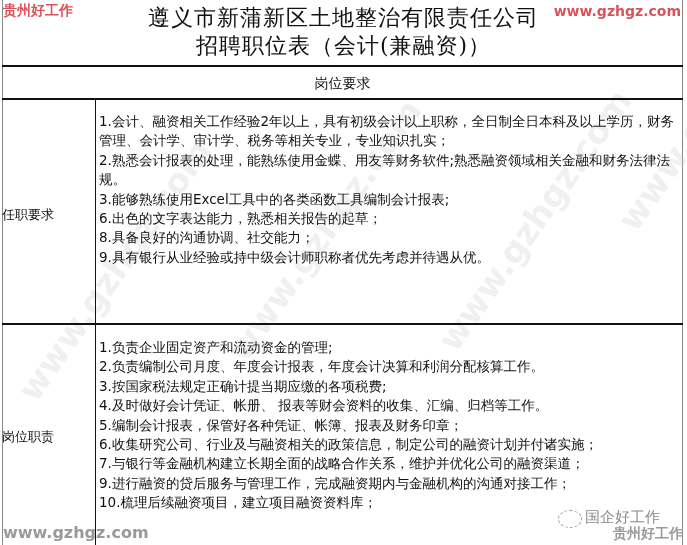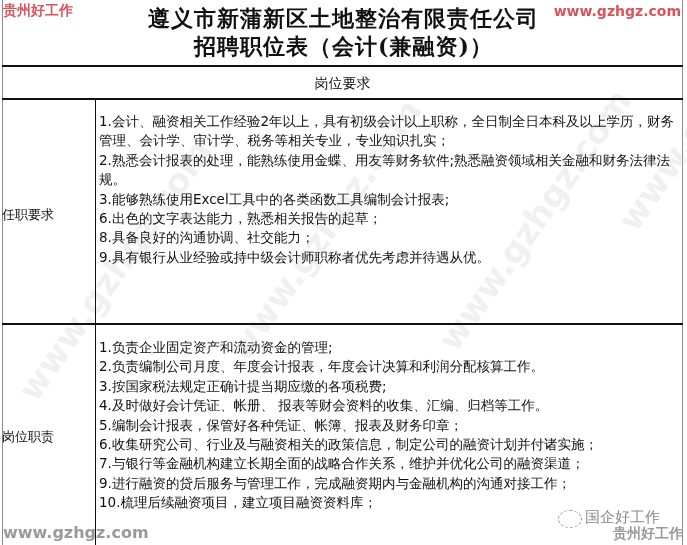--- a/index.html
+++ b/index.html
@@ -9,21 +9,21 @@
     font-family: "DejaVu Sans", "Liberation Sans", sans-serif;
   }
   .frame {
     position:absolute; left:2px; top:0; width:681px; height:545px;
     border-left:1px solid #8a8a8a; border-right:1px solid #8a8a8a;
     box-sizing:border-box;
   }
   .title {
     position:absolute; left:0; top:4px; width:687px; text-align:center;
     font-family: "DejaVu Serif", "Liberation Serif", serif;
-    font-size:22px; line-height:28px; color:#111; letter-spacing:1px;font-weight:bold;
+    font-size:22px; line-height:28px; color:#111; letter-spacing:1px;
   }
   .title .line2 { display:block; }
   .wm-tl {
     position:absolute; left:3px; top:2px; font-size:14px; font-weight:bold;
     color:#d9535a; letter-spacing:0;
   }
   .wm-tr {
     position:absolute; right:6px; top:3px; font-size:14px; font-weight:bold;
     color:#d9535a;
   }

